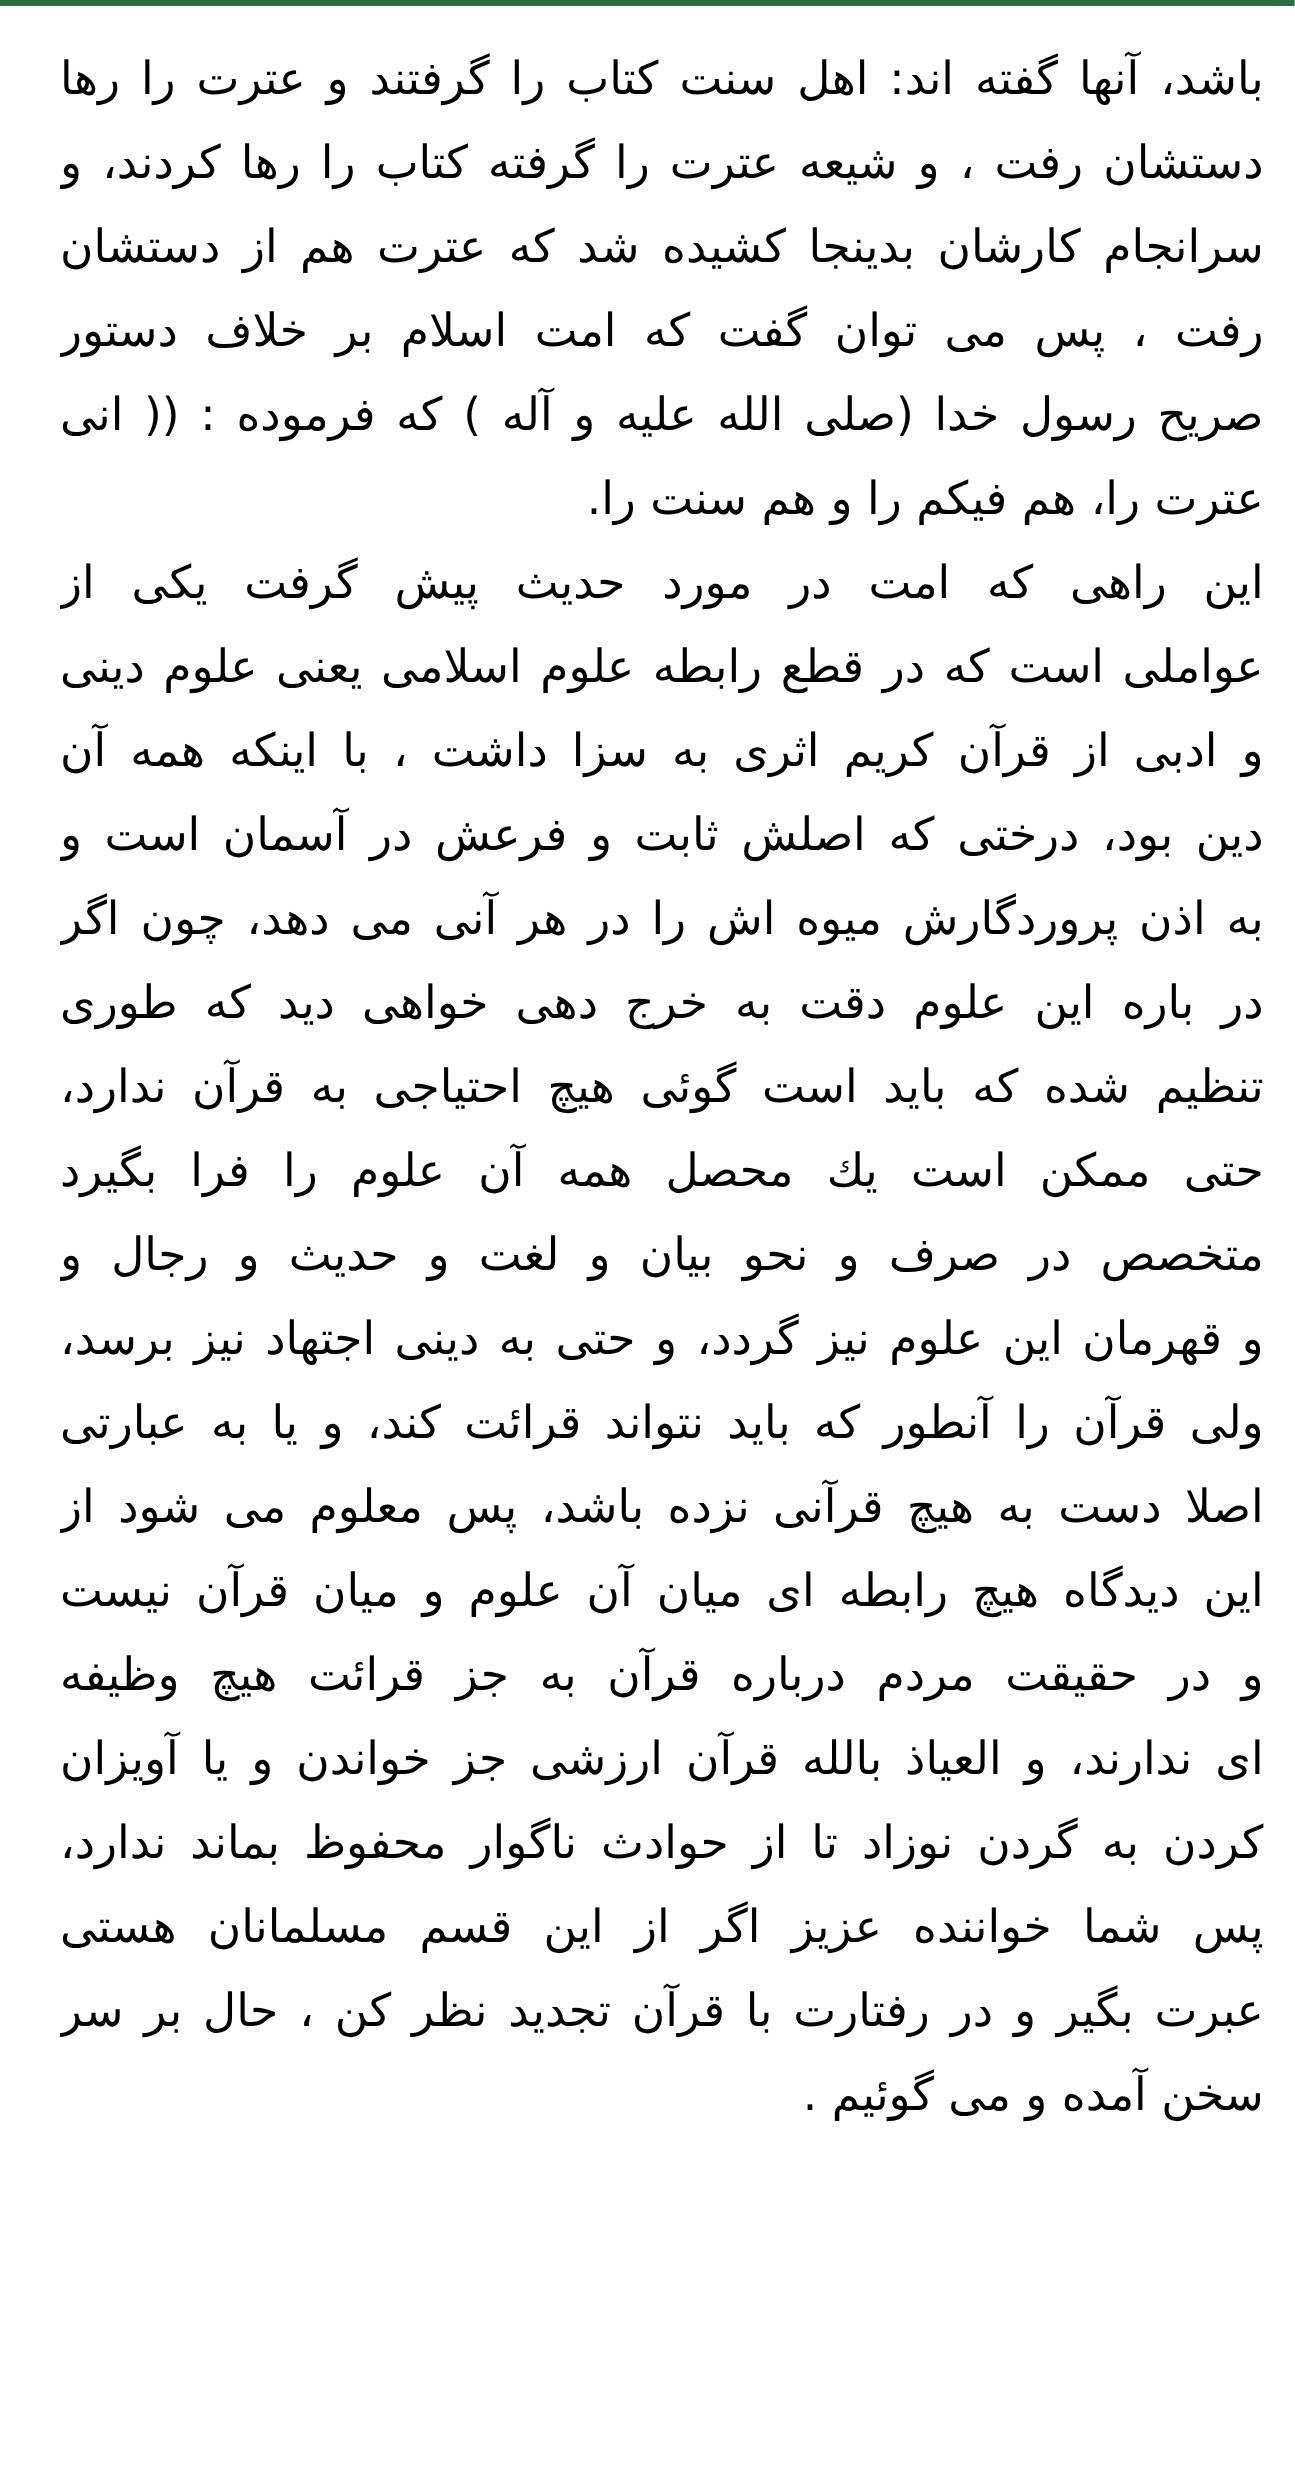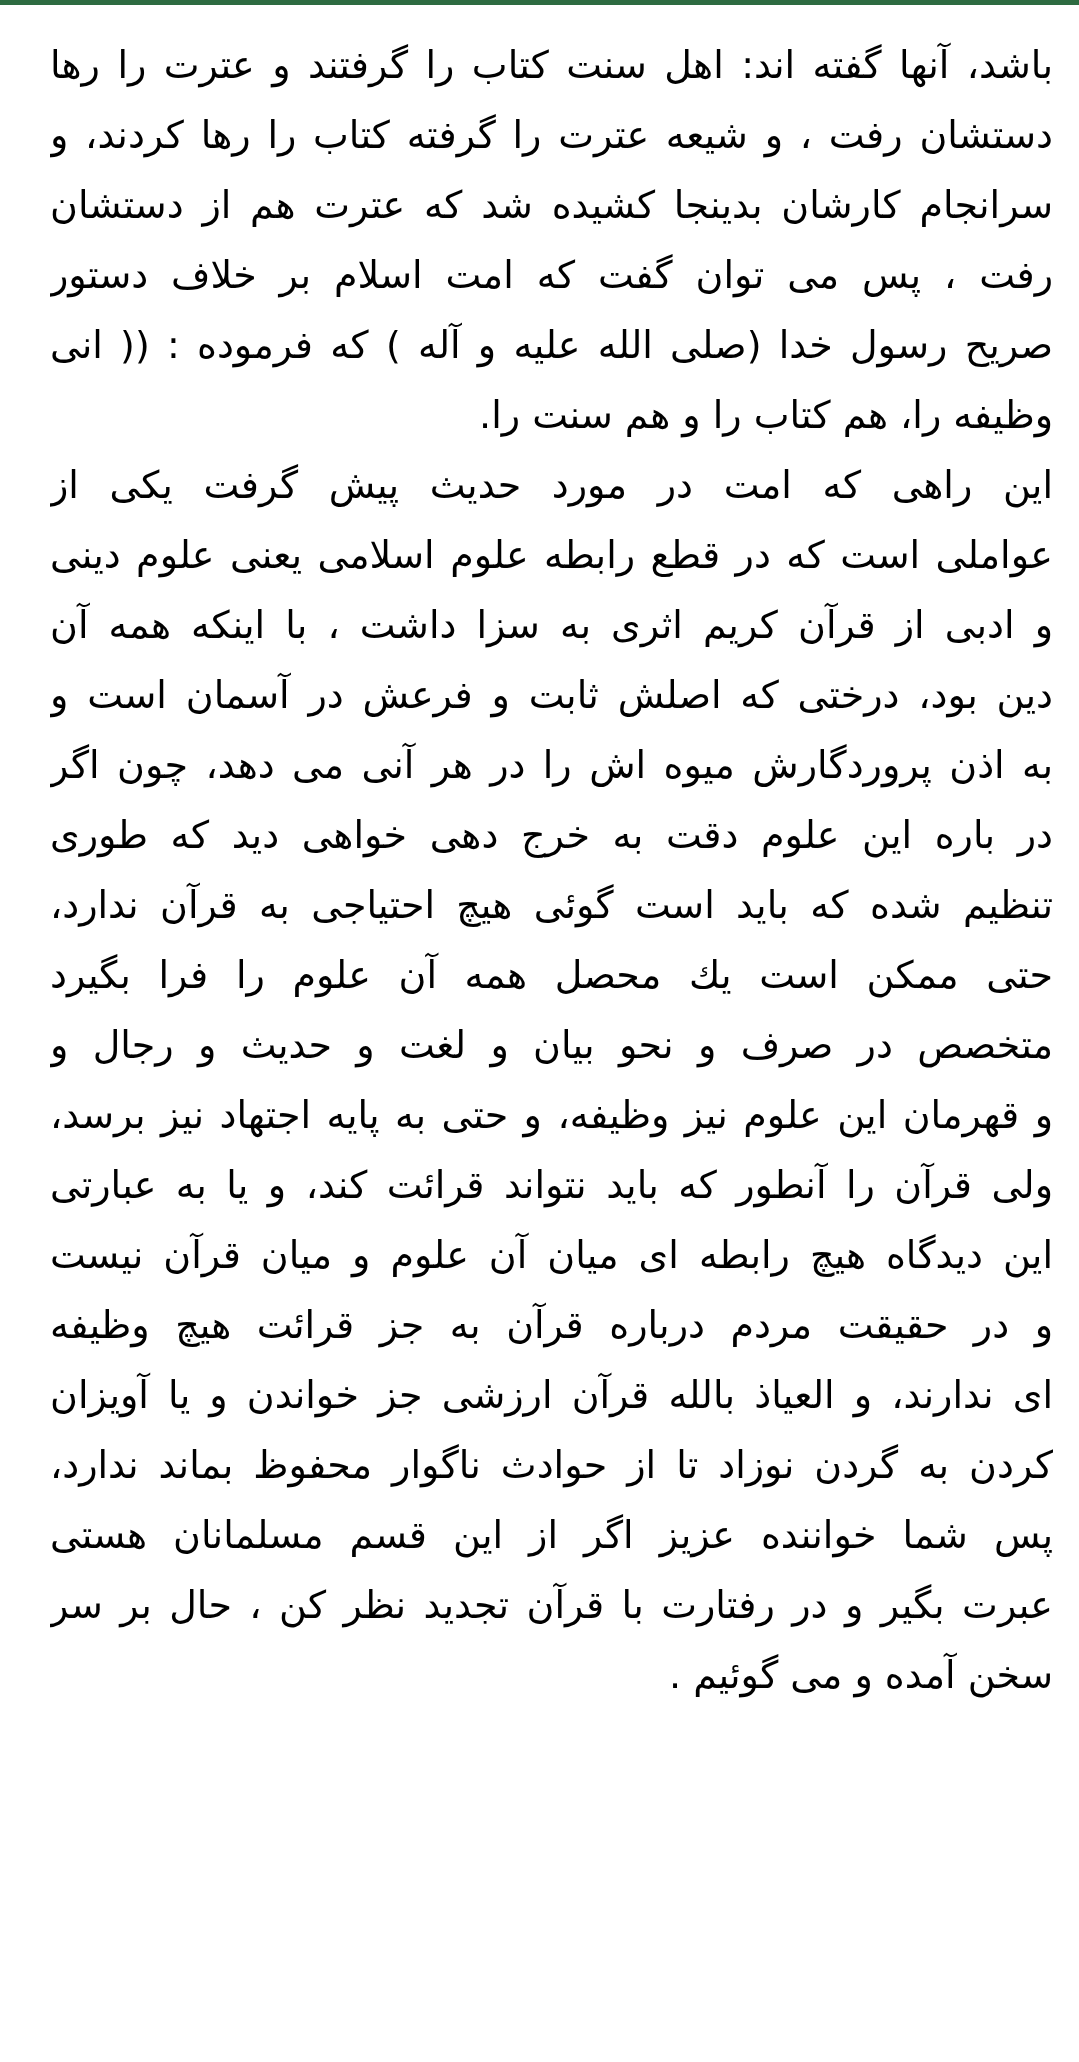--- a/index.html
+++ b/index.html
@@ -42,34 +42,35 @@
 
 <div class="top-bar"></div>
 
 <div class="page">
   <div>
     <div class="line">باشد، آنها گفته اند: اهل سنت کتاب را گرفتند و عترت را رها</div>
     <div class="line">دستشان رفت ، و شیعه عترت را گرفته کتاب را رها کردند، و</div>
     <div class="line">سرانجام کارشان بدینجا کشیده شد که عترت هم از دستشان</div>
     <div class="line">رفت ، پس می توان گفت که امت اسلام بر خلاف دستور</div>
     <div class="line">صریح رسول خدا (صلی الله علیه و آله ) که فرموده : (( انی</div>
-    <div class="line end">وظیفه را، هم کتاب را و هم سنت را.</div>
+    <div class="line end">عترت را، هم فیكم را و هم سنت را.</div>
   </div>
   <div>
     <div class="line">این راهی که امت در مورد حدیث پیش گرفت یکی از</div>
     <div class="line">عواملی است که در قطع رابطه علوم اسلامی یعنی علوم دینی</div>
     <div class="line">و ادبی از قرآن کریم اثری به سزا داشت ، با اینکه همه آن</div>
     <div class="line">دین بود، درختی که اصلش ثابت و فرعش در آسمان است و</div>
     <div class="line">به اذن پروردگارش میوه اش را در هر آنی می دهد، چون اگر</div>
     <div class="line">در باره این علوم دقت به خرج دهی خواهی دید که طوری</div>
     <div class="line">تنظیم شده که باید است گوئی هیچ احتیاجی به قرآن ندارد،</div>
     <div class="line">حتی ممکن است یك محصل همه آن علوم را فرا بگیرد</div>
     <div class="line">متخصص در صرف و نحو بیان و لغت و حدیث و رجال و</div>
-    <div class="line">و قهرمان این علوم نیز وظیفه، و حتی به پایه اجتهاد نیز برسد،</div>
+    <div class="line">و قهرمان این علوم نیز گردد، و حتی به دینی اجتهاد نیز برسد،</div>
     <div class="line">ولی قرآن را آنطور که باید نتواند قرائت کند، و یا به عبارتی</div>
+    <div class="line">اصلا دست به هیچ قرآنی نزده باشد، پس معلوم می شود از</div>
     <div class="line">این دیدگاه هیچ رابطه ای میان آن علوم و میان قرآن نیست</div>
     <div class="line">و در حقیقت مردم درباره قرآن به جز قرائت هیچ وظیفه</div>
     <div class="line">ای ندارند، و العیاذ بالله قرآن ارزشی جز خواندن و یا آویزان</div>
     <div class="line">کردن به گردن نوزاد تا از حوادث ناگوار محفوظ بماند ندارد،</div>
     <div class="line">پس  شما خواننده عزیز اگر از این قسم مسلمانان هستی</div>
     <div class="line">عبرت بگیر و در رفتارت با قرآن تجدید نظر کن ، حال بر سر</div>
     <div class="line end">سخن آمده و می گوئیم .</div>
   </div>
 </div>
 

